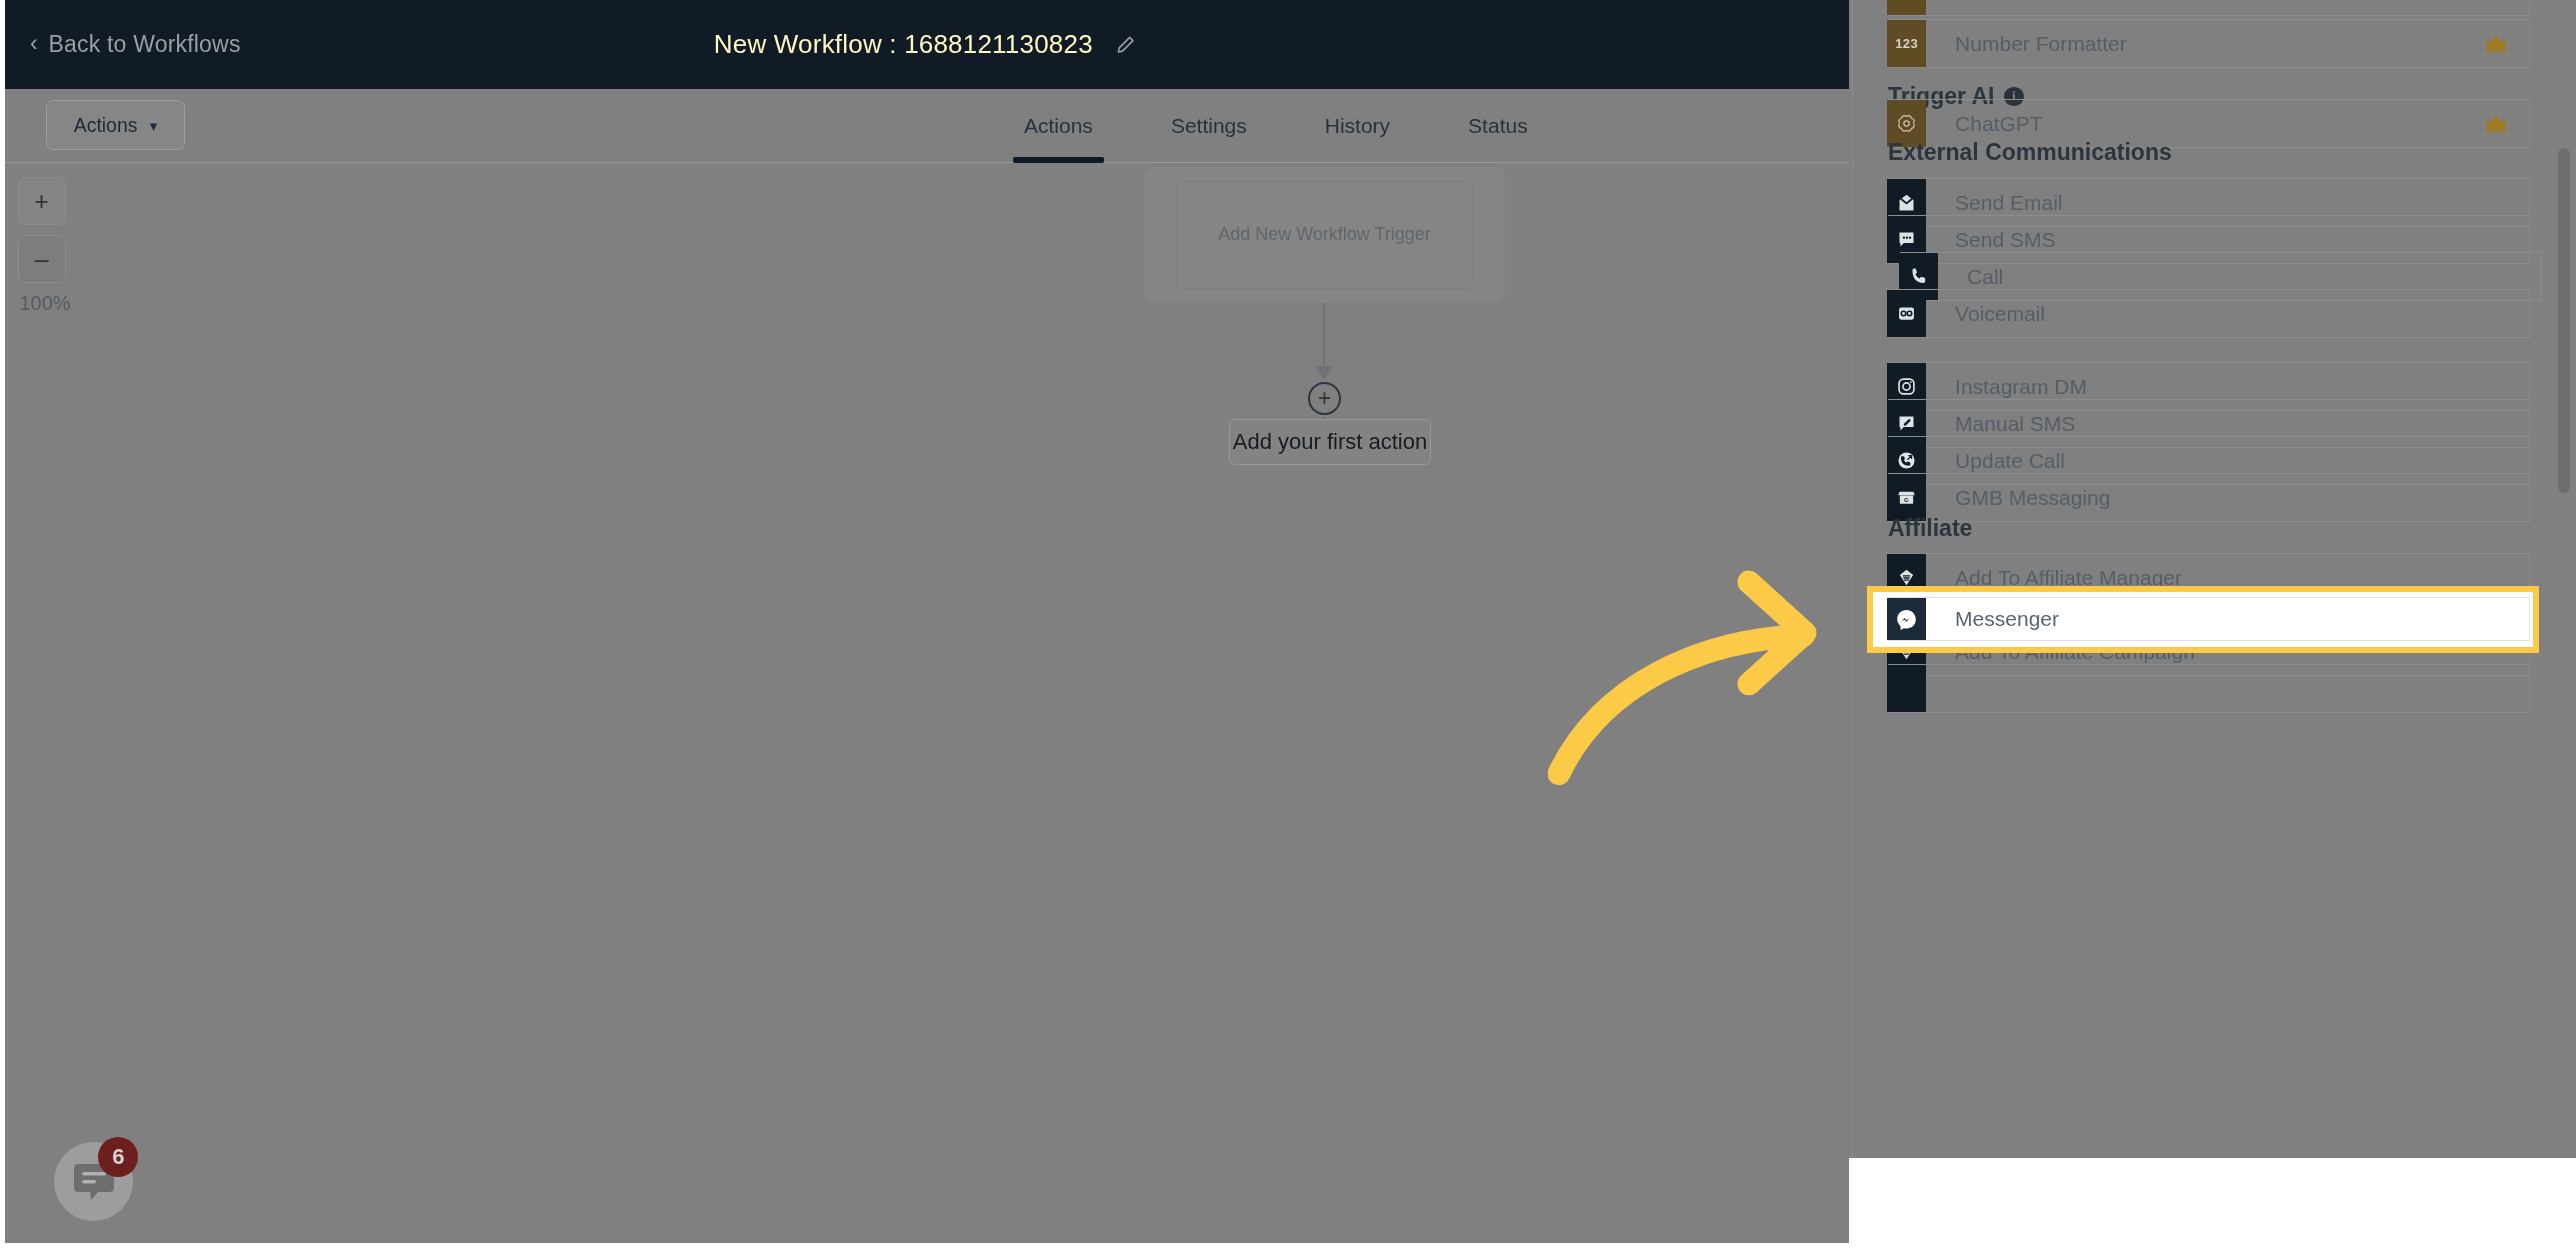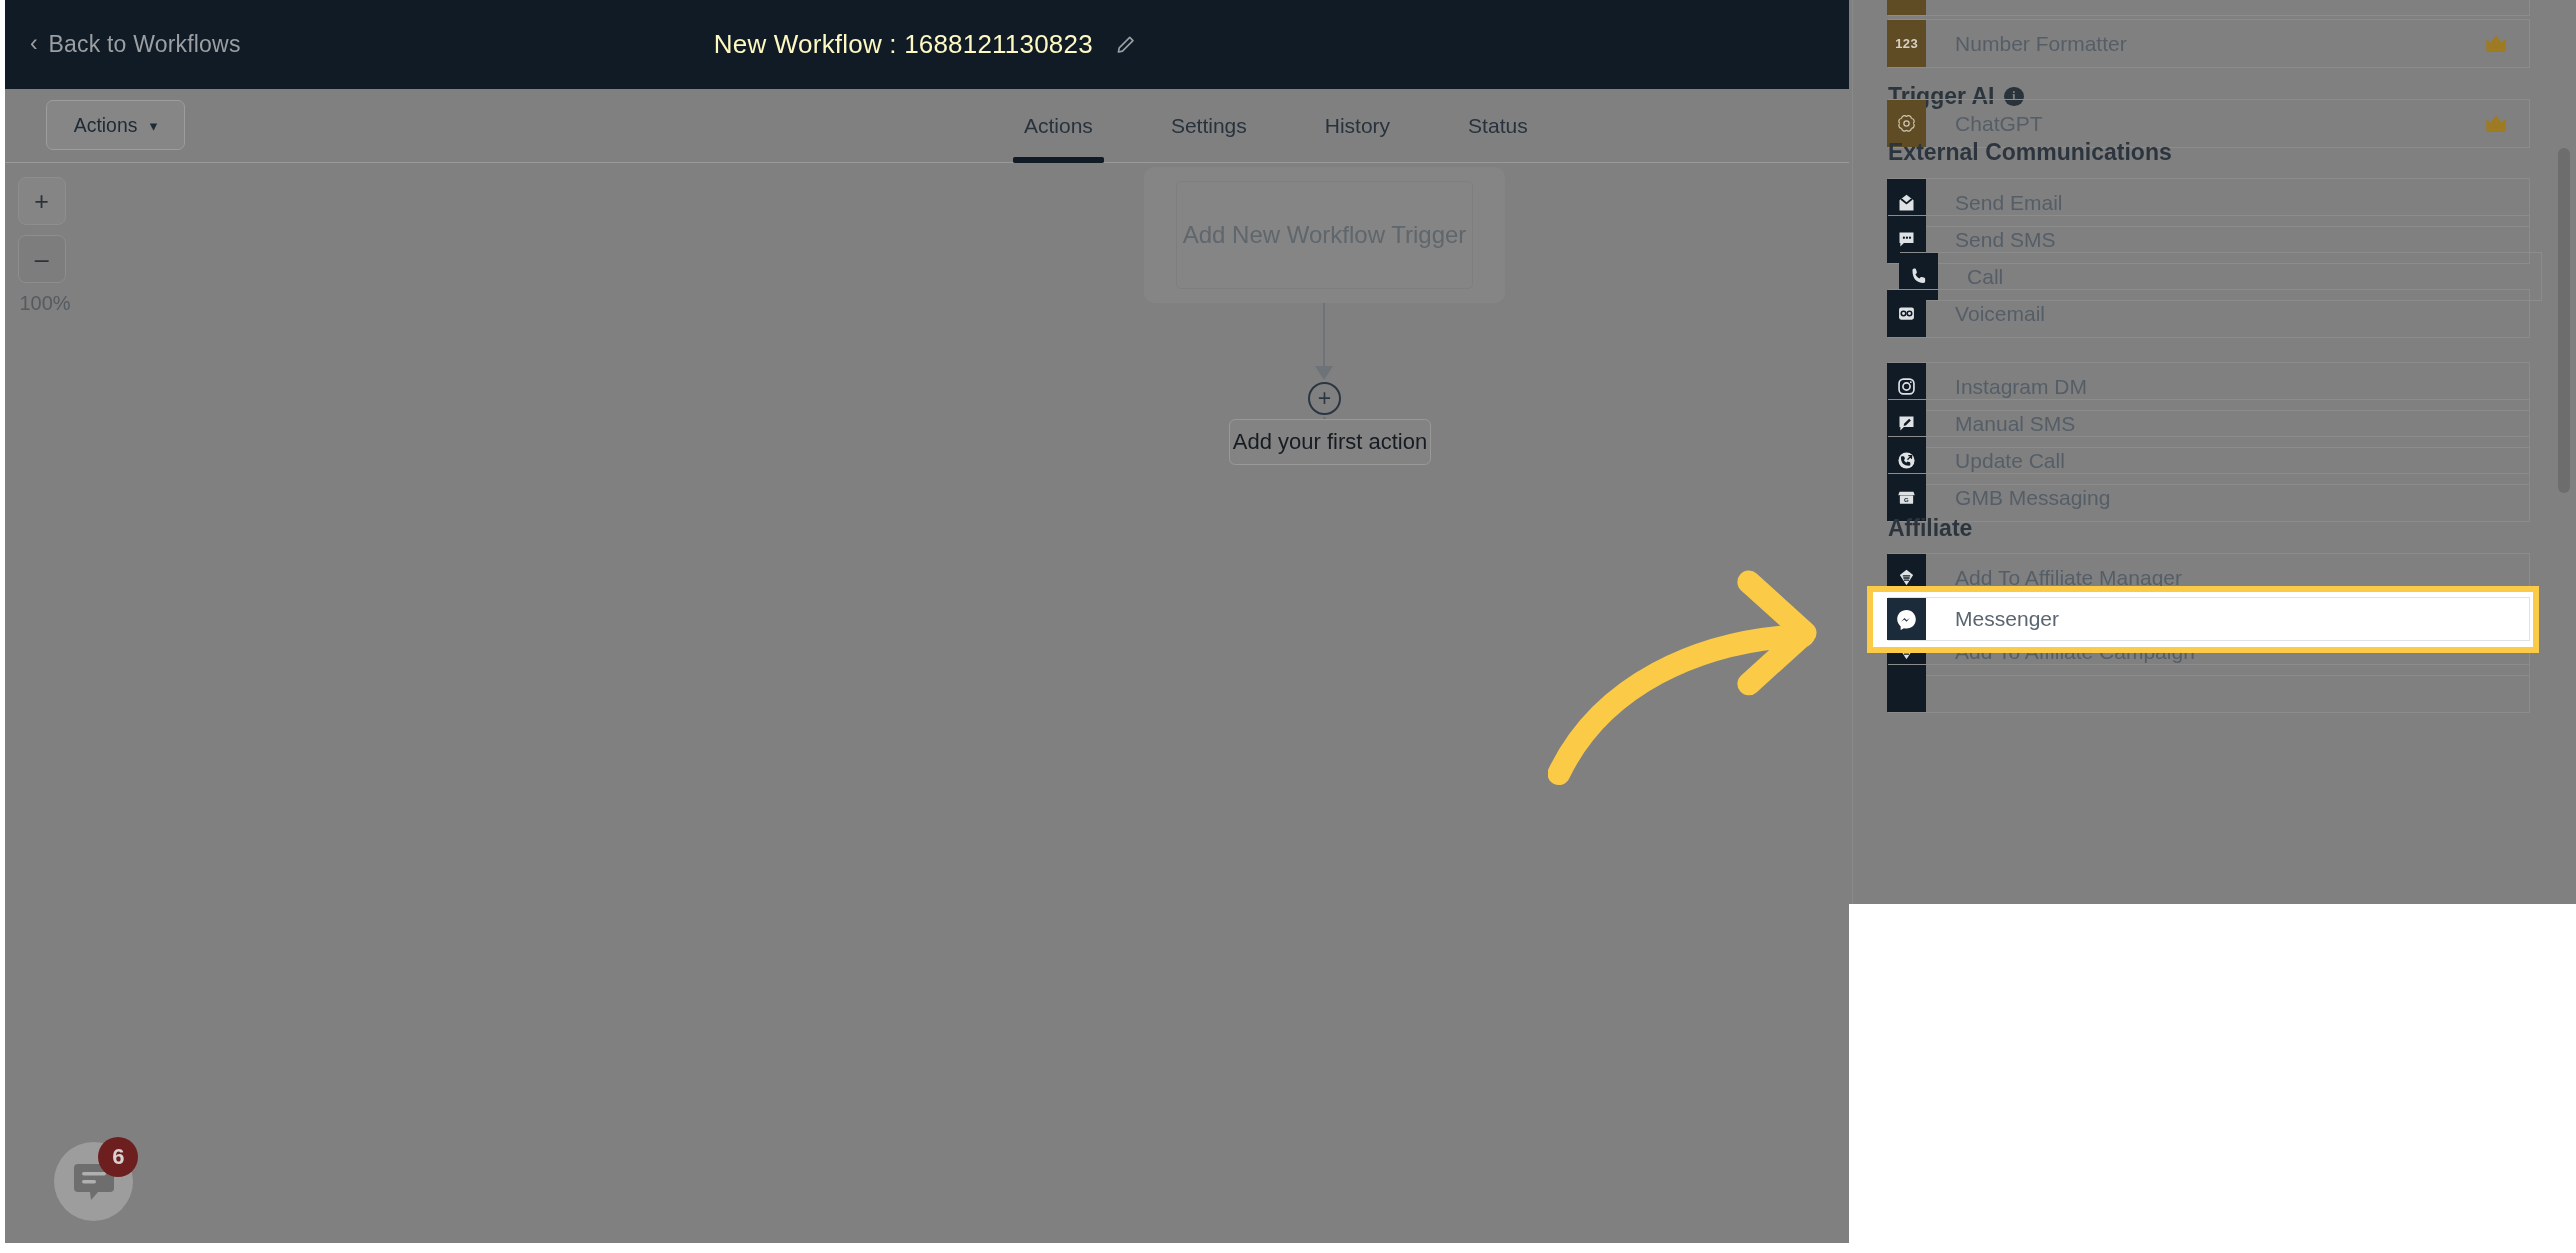--- a/index.html
+++ b/index.html
@@ -92,21 +92,21 @@
 
   
   #graph { position: absolute; left: 1144px; top: 1.8px; width: 370px; }
   #trigger-card {
     width: 361px; height: 136px; background: #858585; border-radius: 10.6px;
     display: flex; align-items: center; justify-content: center;
   }
   #trigger-inner {
     width: 297px; height: 108px; border: 1.8px dotted #787878; border-radius: 5.3px;
     display: flex; flex-direction: column; align-items: center; justify-content: center;
-    color: #5f666c; font-size: 24px; line-height: 1.38; text-align: center;
+    color: #5f666c; font-size: 18px; line-height: 1.38; text-align: center;
     cursor: pointer;
   }
   #connector { position: relative; height: 141px; }
   #conn-line {
     position: absolute; left: 179px; top: 0; width: 1.8px; height: 72px;
     background: #6d7378;
   }
   #conn-arrow {
     position: absolute; left: 171px; top: 63px;
     width: 0; height: 0; border-left: 9.7px solid transparent;
@@ -139,21 +139,21 @@
   }
   #chat-badge {
     position: absolute; right: -5.3px; top: -5.3px;
     width: 40px; height: 40px; border-radius: 50%; background: #6d1f1f;
     color: #d8d2d2; font-size: 22px; font-weight: bold;
     display: flex; align-items: center; justify-content: center;
   }
 
   
   #right-panel {
-    position: absolute; left: 1849px; top: 0; width: 727px; height: 904px;
+    position: absolute; left: 1849px; top: 0; width: 727px; height: 1158px;
     background: #808080; overflow: hidden;
   }
   #panel-inner { position: absolute; left: 0; top: 0; width: 727px; }
 
   .grp-header {
     color: #2c353e; font-size: 23px; font-weight: bold;
     padding-left: 39px; display: flex; align-items: center; gap: 9.7px;
   }
   .info-dot {
     width: 19.4px; height: 19.4px; border-radius: 50%; background: #2a333c;

